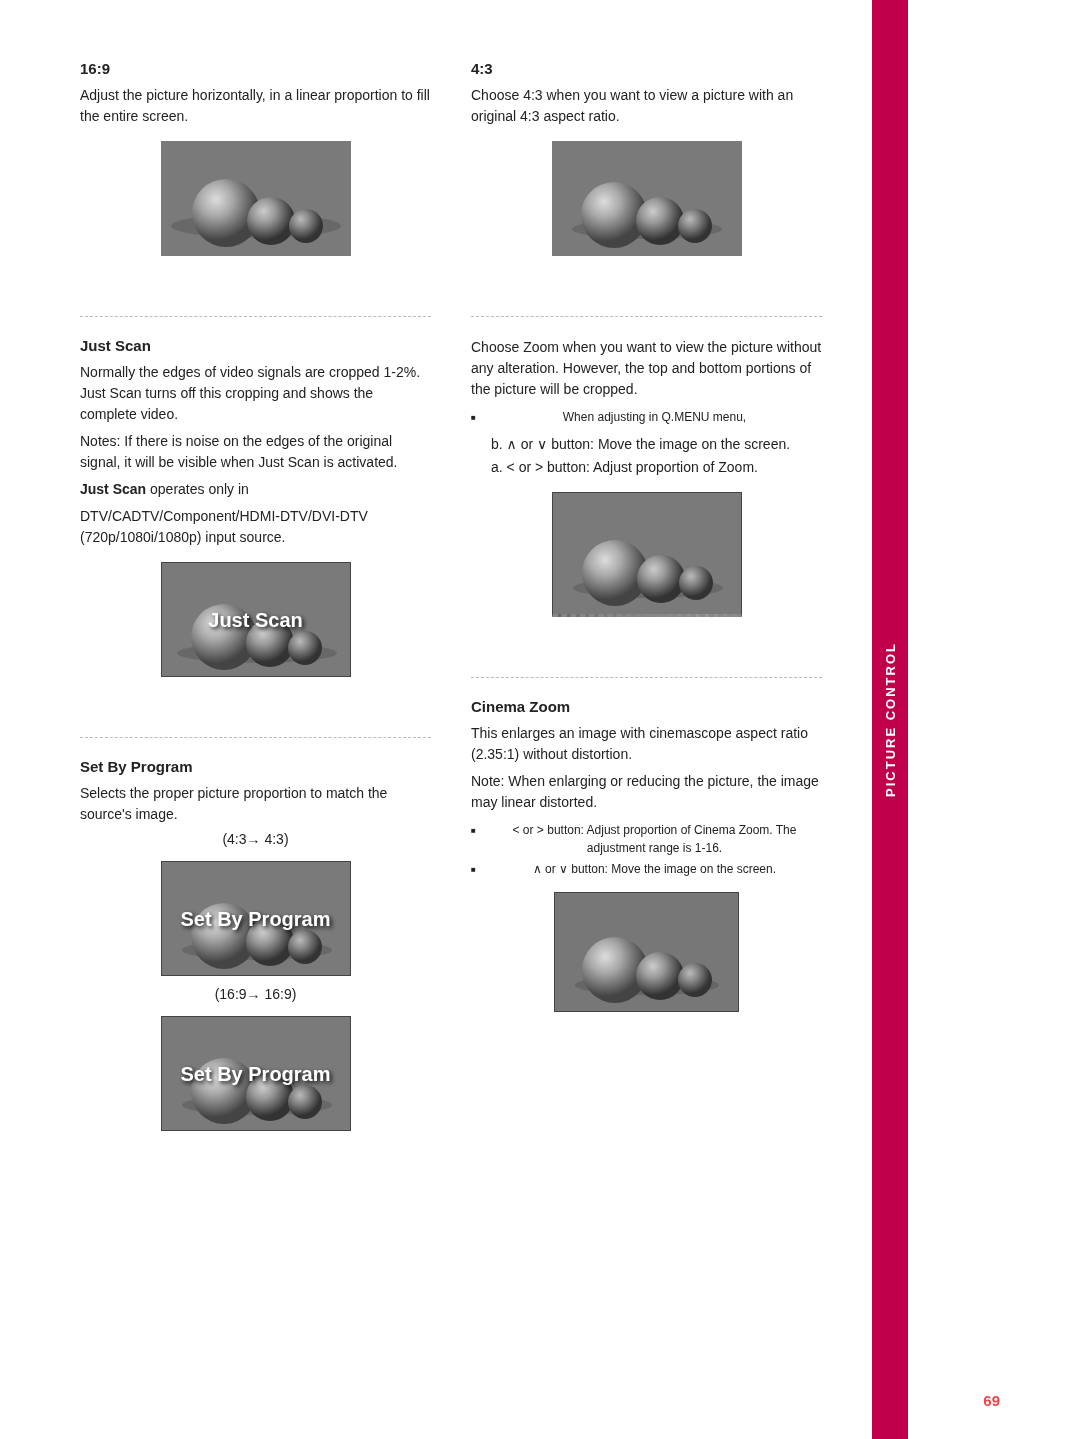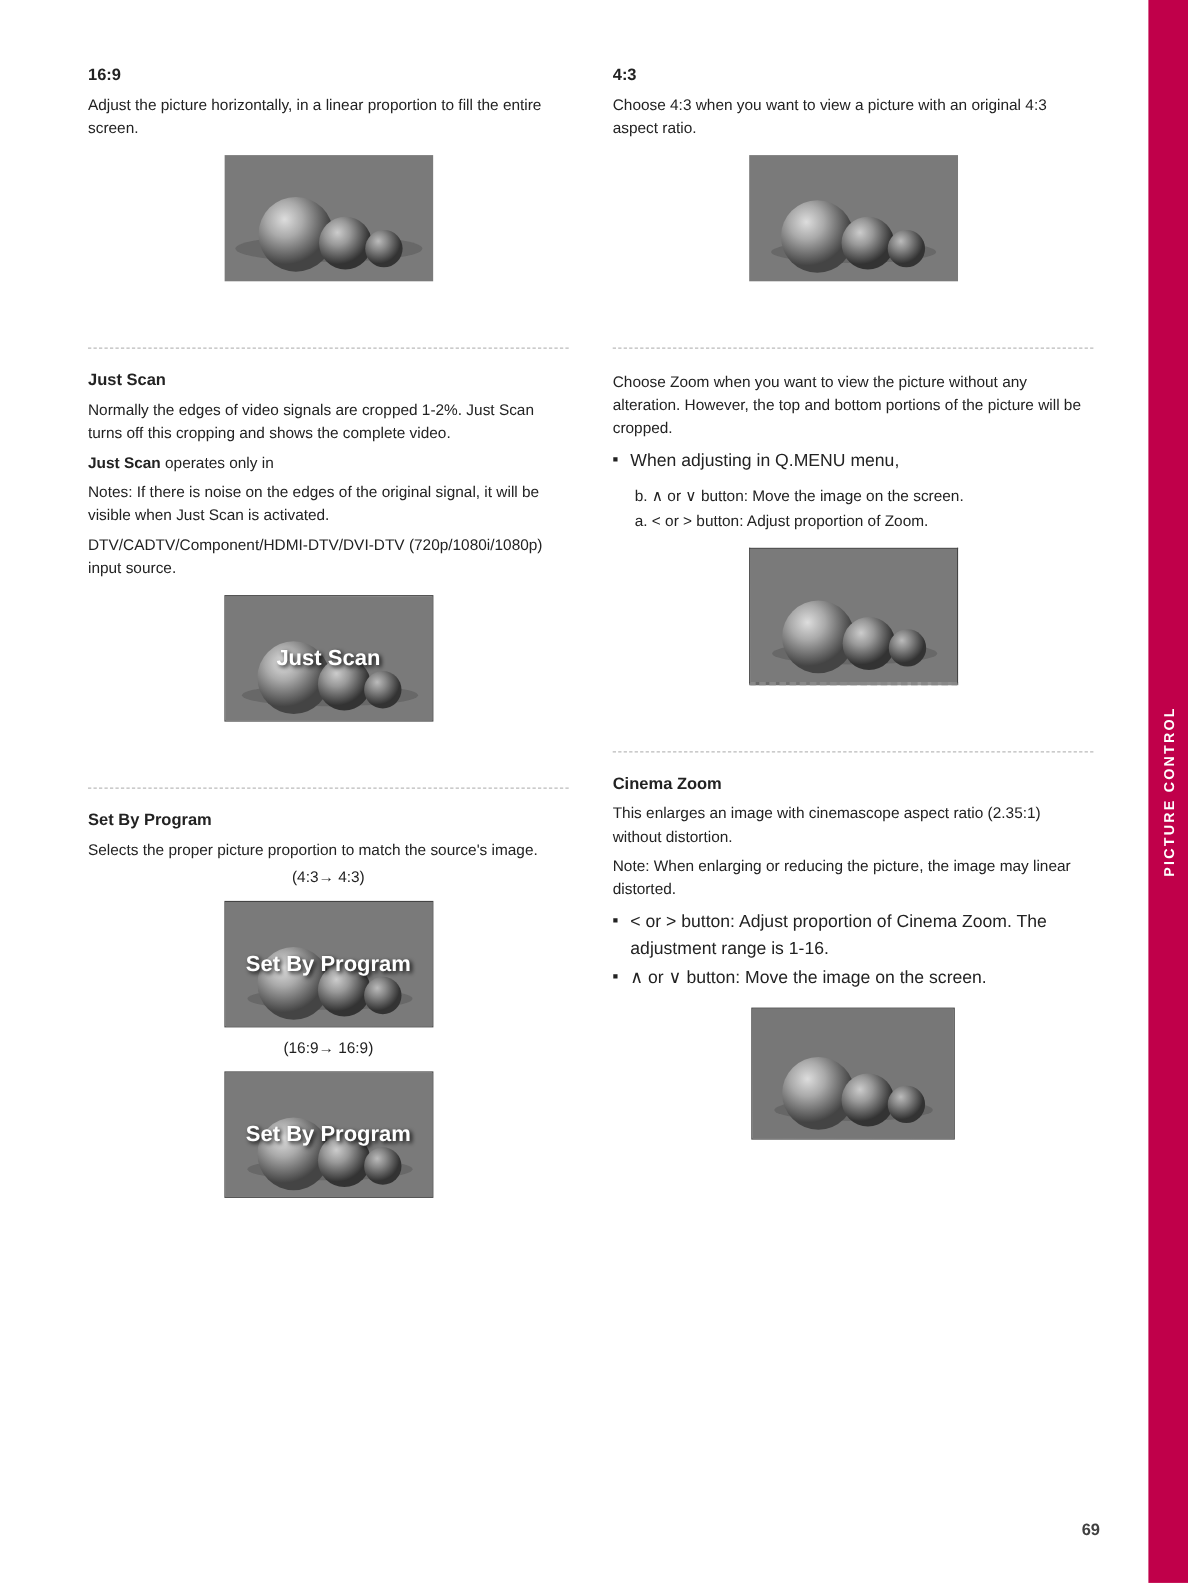--- a/index.html
+++ b/index.html
@@ -8,21 +8,21 @@
       min-height: 1439px;
       background: #fff;
       font-family: Arial, Helvetica, sans-serif;
       font-size: 15px;
       color: #222;
       position: relative;
     }
 
     .page-container {
       display: flex;
-      width: 1080px;
+      width: 908px;
       min-height: 1439px;
     }
 
     .main-content {
       flex: 1;
       padding: 60px 50px 60px 80px;
       display: flex;
       flex-direction: column;
     }
 
@@ -119,25 +119,26 @@
       z-index: 2;
     }
 
     .bullet-list {
       list-style: none;
       padding: 0;
       margin: 8px 0;
     }
 
     .bullet-list li {
-      font-size: 16px;
+      font-size: 12px;
       line-height: 1.5;
       padding-left: 16px;
       position: relative;
       margin-bottom: 3px;
+      text-align: center;
     }
 
     .bullet-list li::before {
       content: '■';
       position: absolute;
       left: 0;
       font-size: 8px;
       top: 4px;
       color: #222;
     }
@@ -165,25 +166,25 @@
       color: white;
       font-size: 13px;
       font-weight: bold;
       letter-spacing: 2px;
       text-transform: uppercase;
       white-space: nowrap;
     }
 
     .page-number {
       position: absolute;
-      bottom: 40px;
+      bottom: 30px;
       right: 80px;
       font-size: 15px;
       font-weight: bold;
-      color: #404040;
+      color: #ef4444;
     }
 
     .arrow-text {
       font-size: 14px;
       text-align: center;
       margin-bottom: 6px;
     }
 
     
     .photo-sim {
@@ -237,24 +238,24 @@
               </defs>
             </svg>
           </div>
         </div>
 
         <hr class="section-divider">
 
         <div class="section">
           <div class="section-title">Just Scan</div>
           <div class="section-text">Normally the edges of video signals are cropped 1-2%. Just Scan turns off this cropping and shows the complete video.</div>
+          <div class="section-text">Notes: If there is noise on the edges of the original signal, it will be visible when Just Scan is activated.</div>
           <div class="section-text">
             <span class="section-text-bold">Just Scan</span><span> operates only in</span>
           </div>
-          <div class="section-text">Notes: If there is noise on the edges of the original signal, it will be visible when Just Scan is activated.</div>
           <div class="section-text">DTV/CADTV/Component/HDMI-DTV/DVI-DTV (720p/1080i/1080p) input source.</div>
           <div class="image-container">
             <div class="just-scan-img">
               <svg width="190" height="115" viewBox="0 0 190 115">
                 <rect width="190" height="115" fill="#7a7a7a"></rect>
                 <ellipse cx="95" cy="90" rx="80" ry="10" fill="#555" opacity="0.5"></ellipse>
                 <circle cx="62" cy="74" r="33" fill="url(#jsBall1)"></circle>
                 <circle cx="108" cy="80" r="24" fill="url(#jsBall2)"></circle>
                 <circle cx="143" cy="85" r="17" fill="url(#jsBall3)"></circle>
                 <defs>

